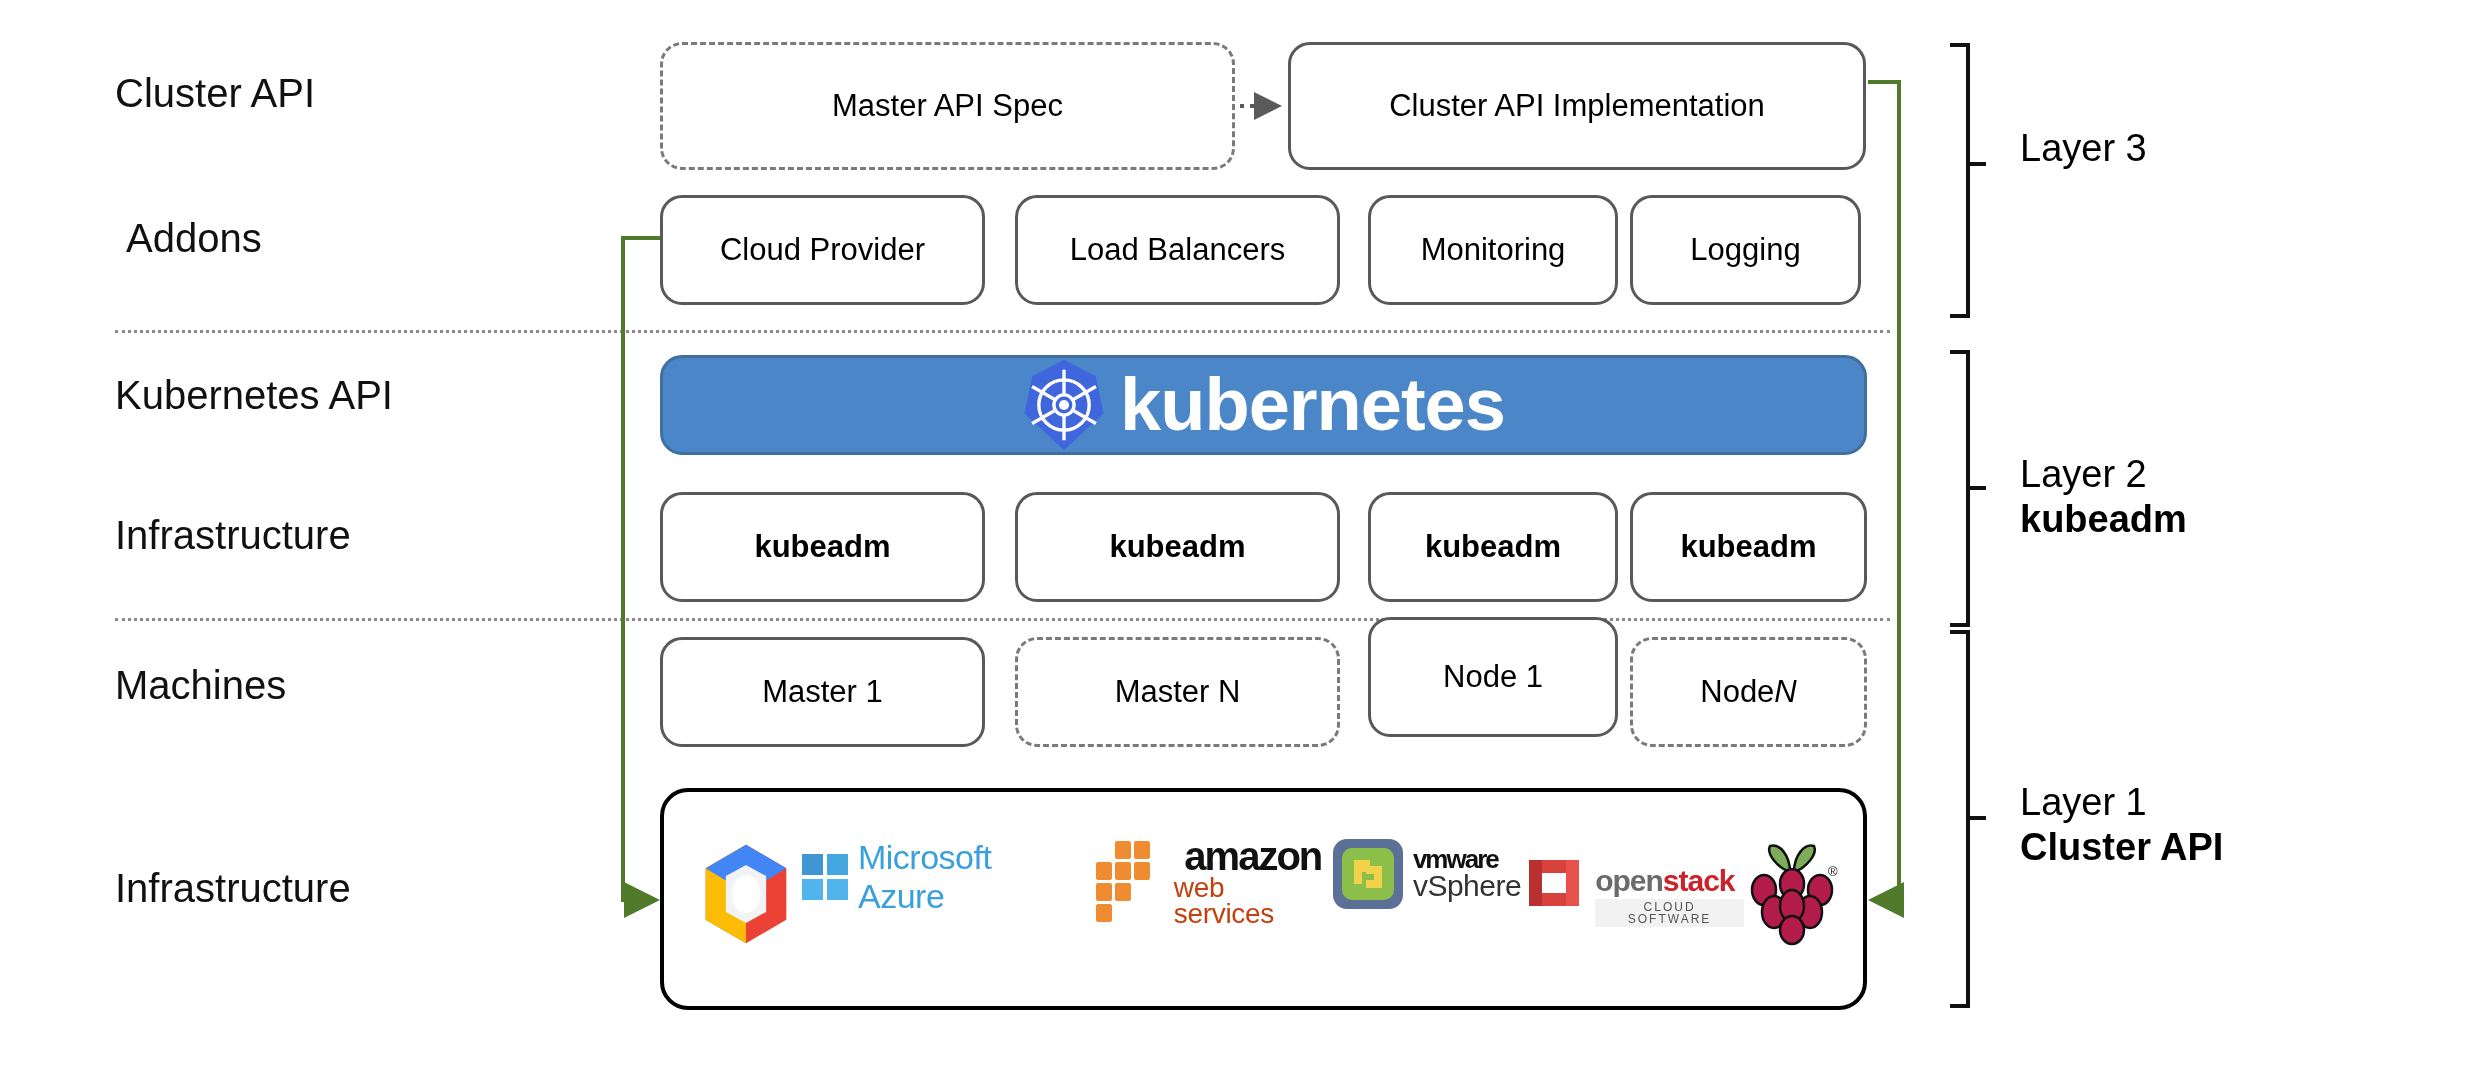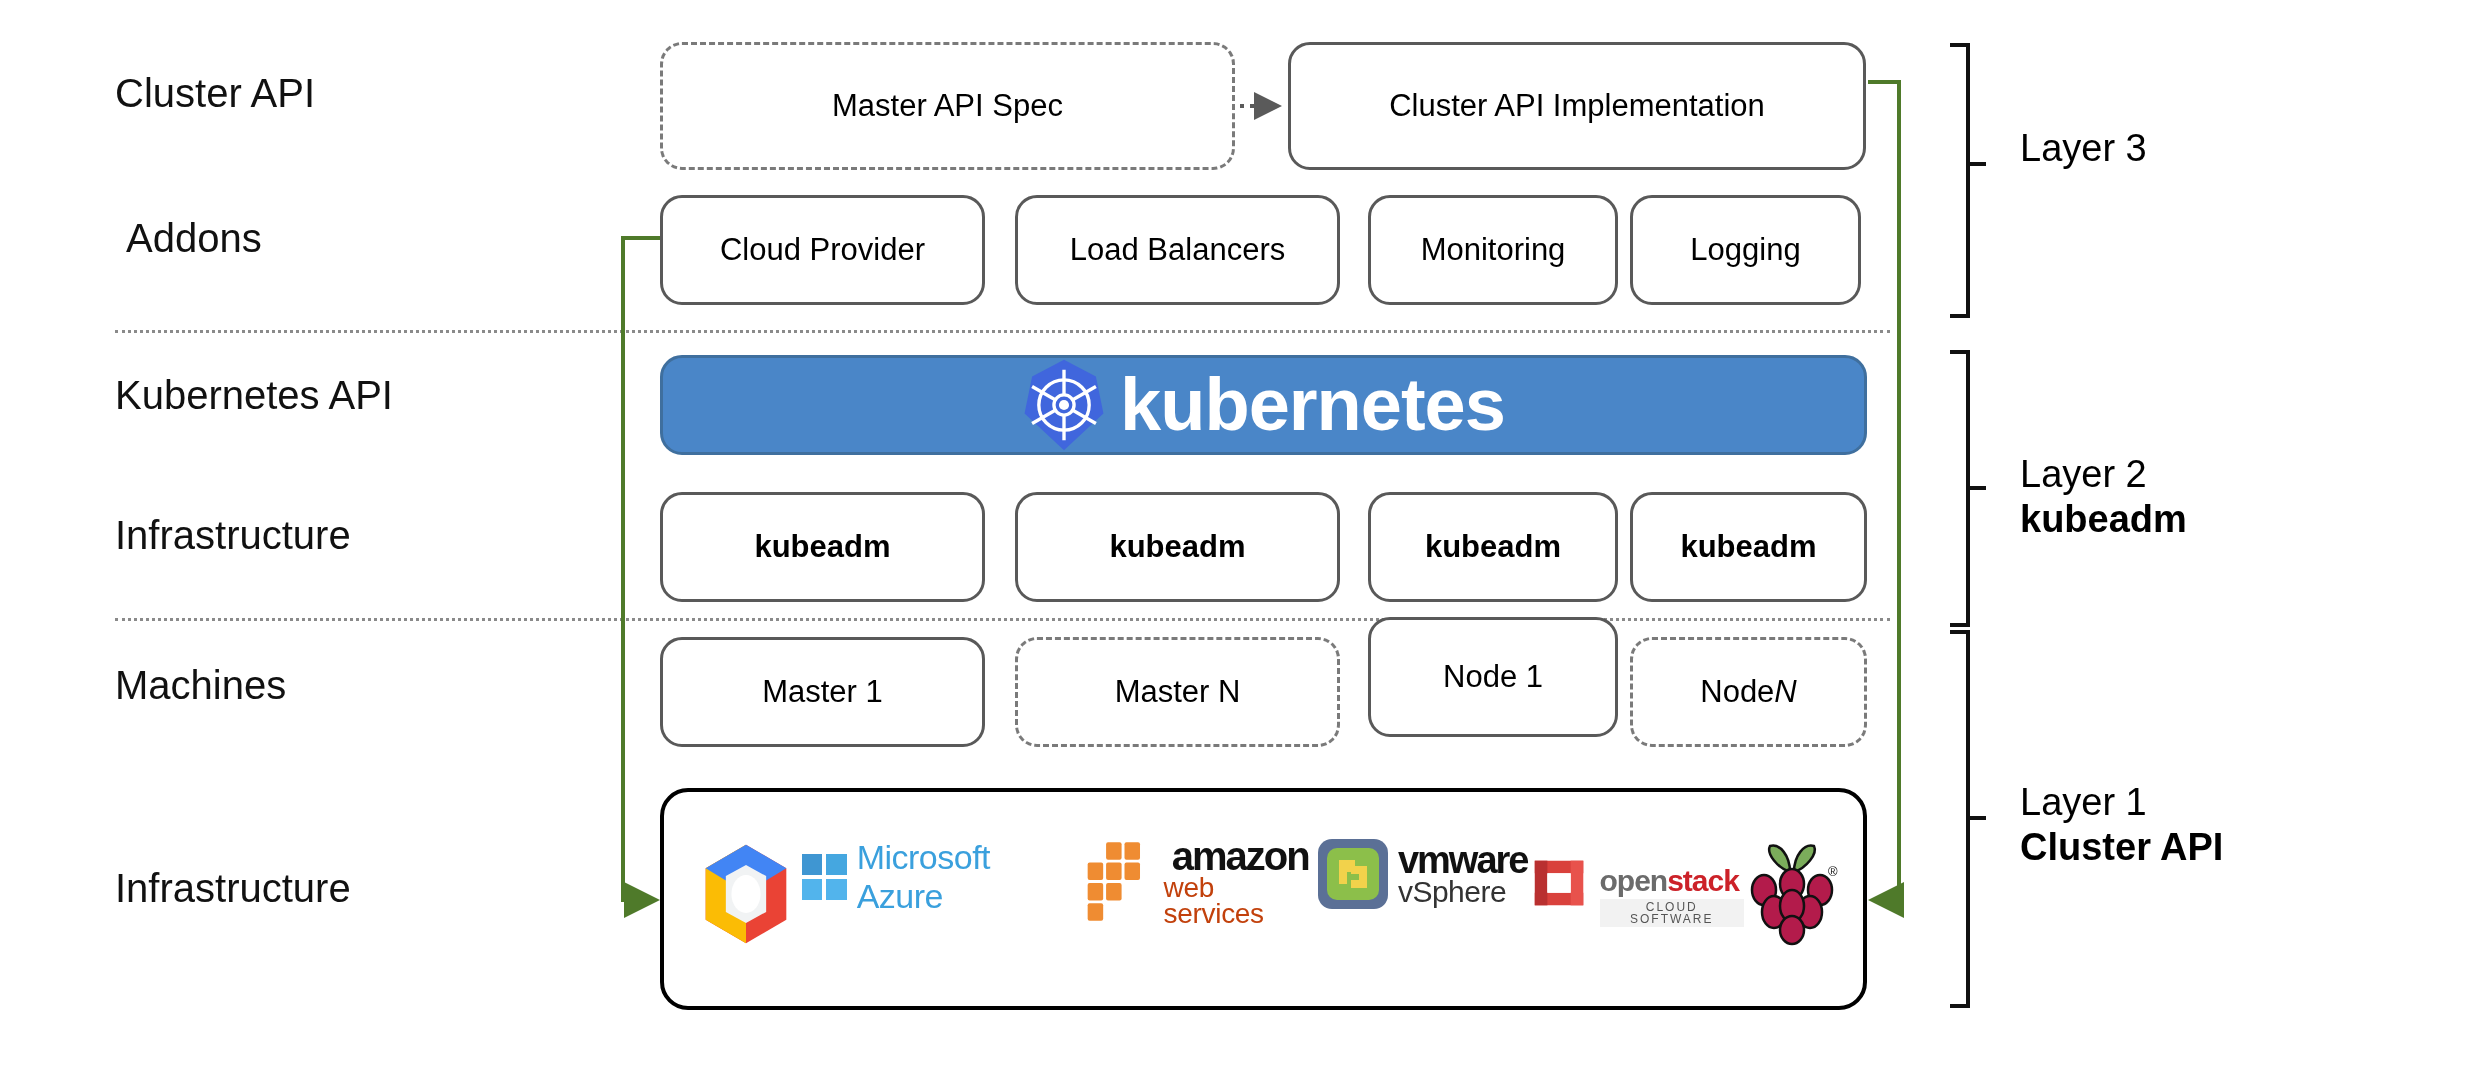--- a/index.html
+++ b/index.html
@@ -47,21 +47,21 @@
   .win-tile i:nth-child(1){background:#3f96d2;}
   .win-tile i:nth-child(3){background:#52b4ec;}
   .win-tile i:nth-child(4){background:#52b4ec;}
 
   .aws-wrap{display:flex;flex-direction:column;align-items:center;line-height:.92;}
   .aws-top{font-size:40px;font-weight:bold;letter-spacing:-2px;color:#111;}
   .aws-bot{font-size:28px;color:#c2410c;letter-spacing:-.3px;}
 
   .vm-wrap{display:flex;align-items:center;gap:9px;}
   .vm-text{display:flex;flex-direction:column;line-height:.95;}
-  .vm-a{font-size:38px;font-weight:bold;letter-spacing:-2px;color:#111;}
+  .vm-a{font-size:26px;font-weight:bold;letter-spacing:-2px;color:#111;}
   .vm-b{font-size:30px;color:#333;letter-spacing:-.5px;}
 
   .os-wrap{display:flex;align-items:center;gap:8px;}
   .os-text{display:flex;flex-direction:column;line-height:1;}
   .os-a{font-size:30px;font-weight:bold;letter-spacing:-1px;margin-top:28px;}
   .os-a span.grey{color:#6b6b6b;}
   .os-a span.red{color:#cc2229;}
   .os-b{font-size:12px;color:#555;letter-spacing:2px;background:#f2f2f2;
         padding:2px 4px;margin-top:3px;text-align:center;}
 </style>

